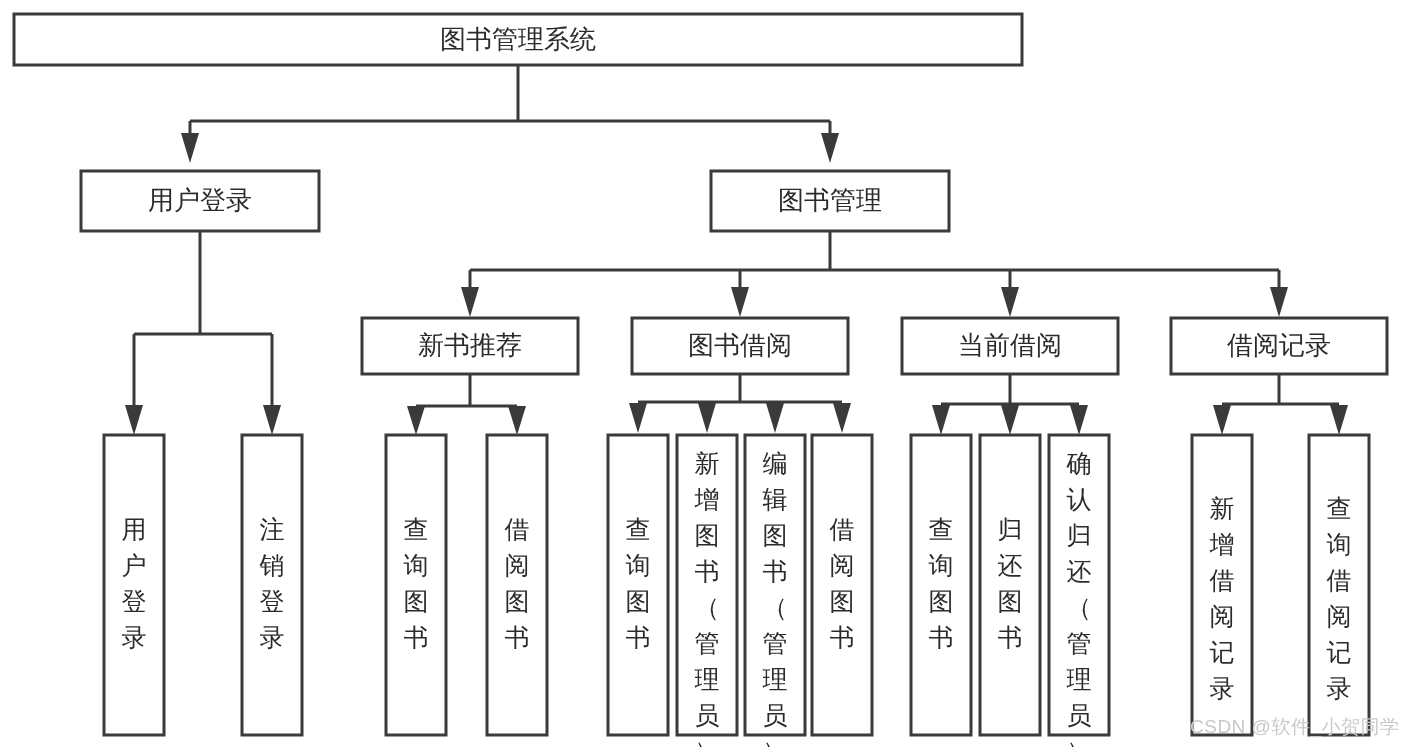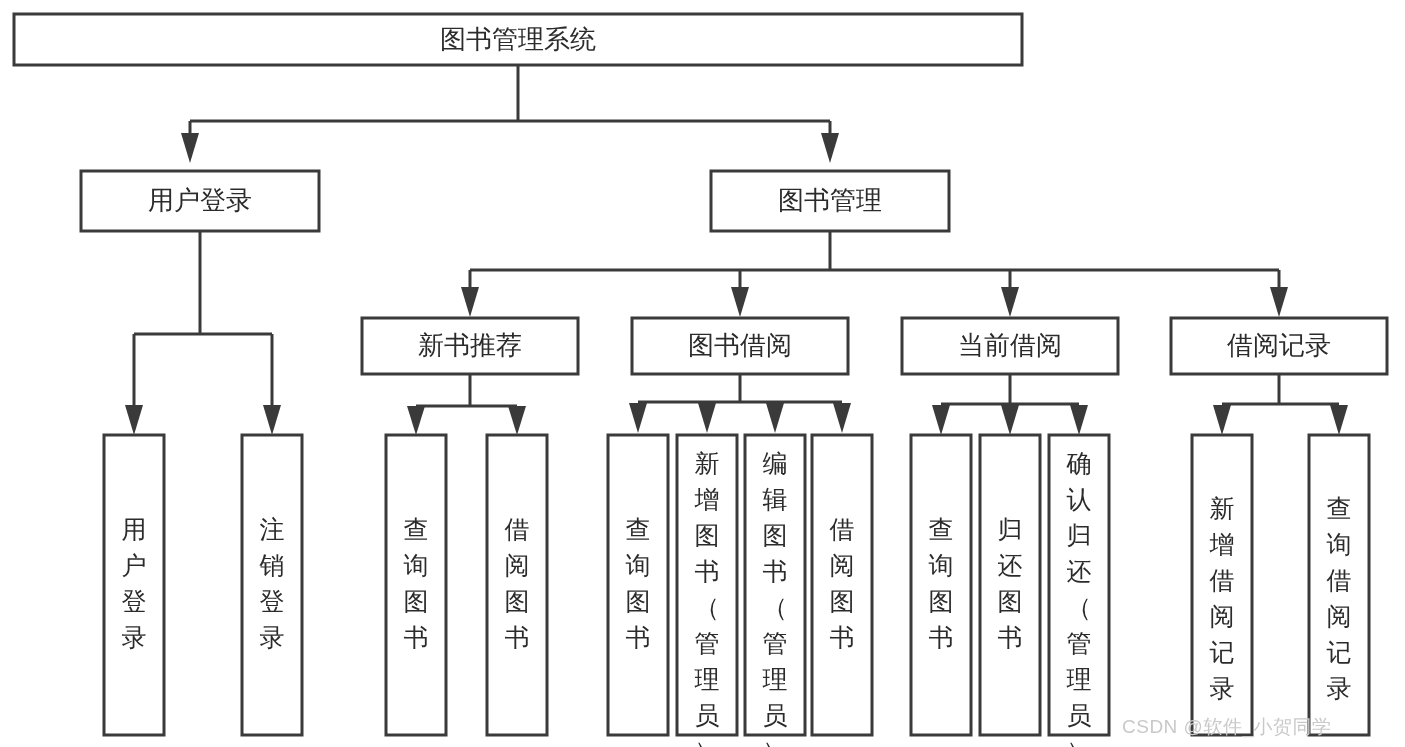--- a/index.html
+++ b/index.html
@@ -48,21 +48,21 @@
   .arrow-head {
     fill: #3a3a3a;
     stroke: none;
   }
   .watermark-text {
     position: absolute;
     font-family: "Liberation Sans", sans-serif;
     font-size: 19px;
     color: #c9c9c9;
     white-space: nowrap;
-    left: 1122px;
+    left: 1190px;
     top: 714px;
     letter-spacing: 0.5px;
   }
 </style>
 </head>
 <body>
 
 <svg id="canvas" viewBox="0 0 1405 747">
 
   <g>

